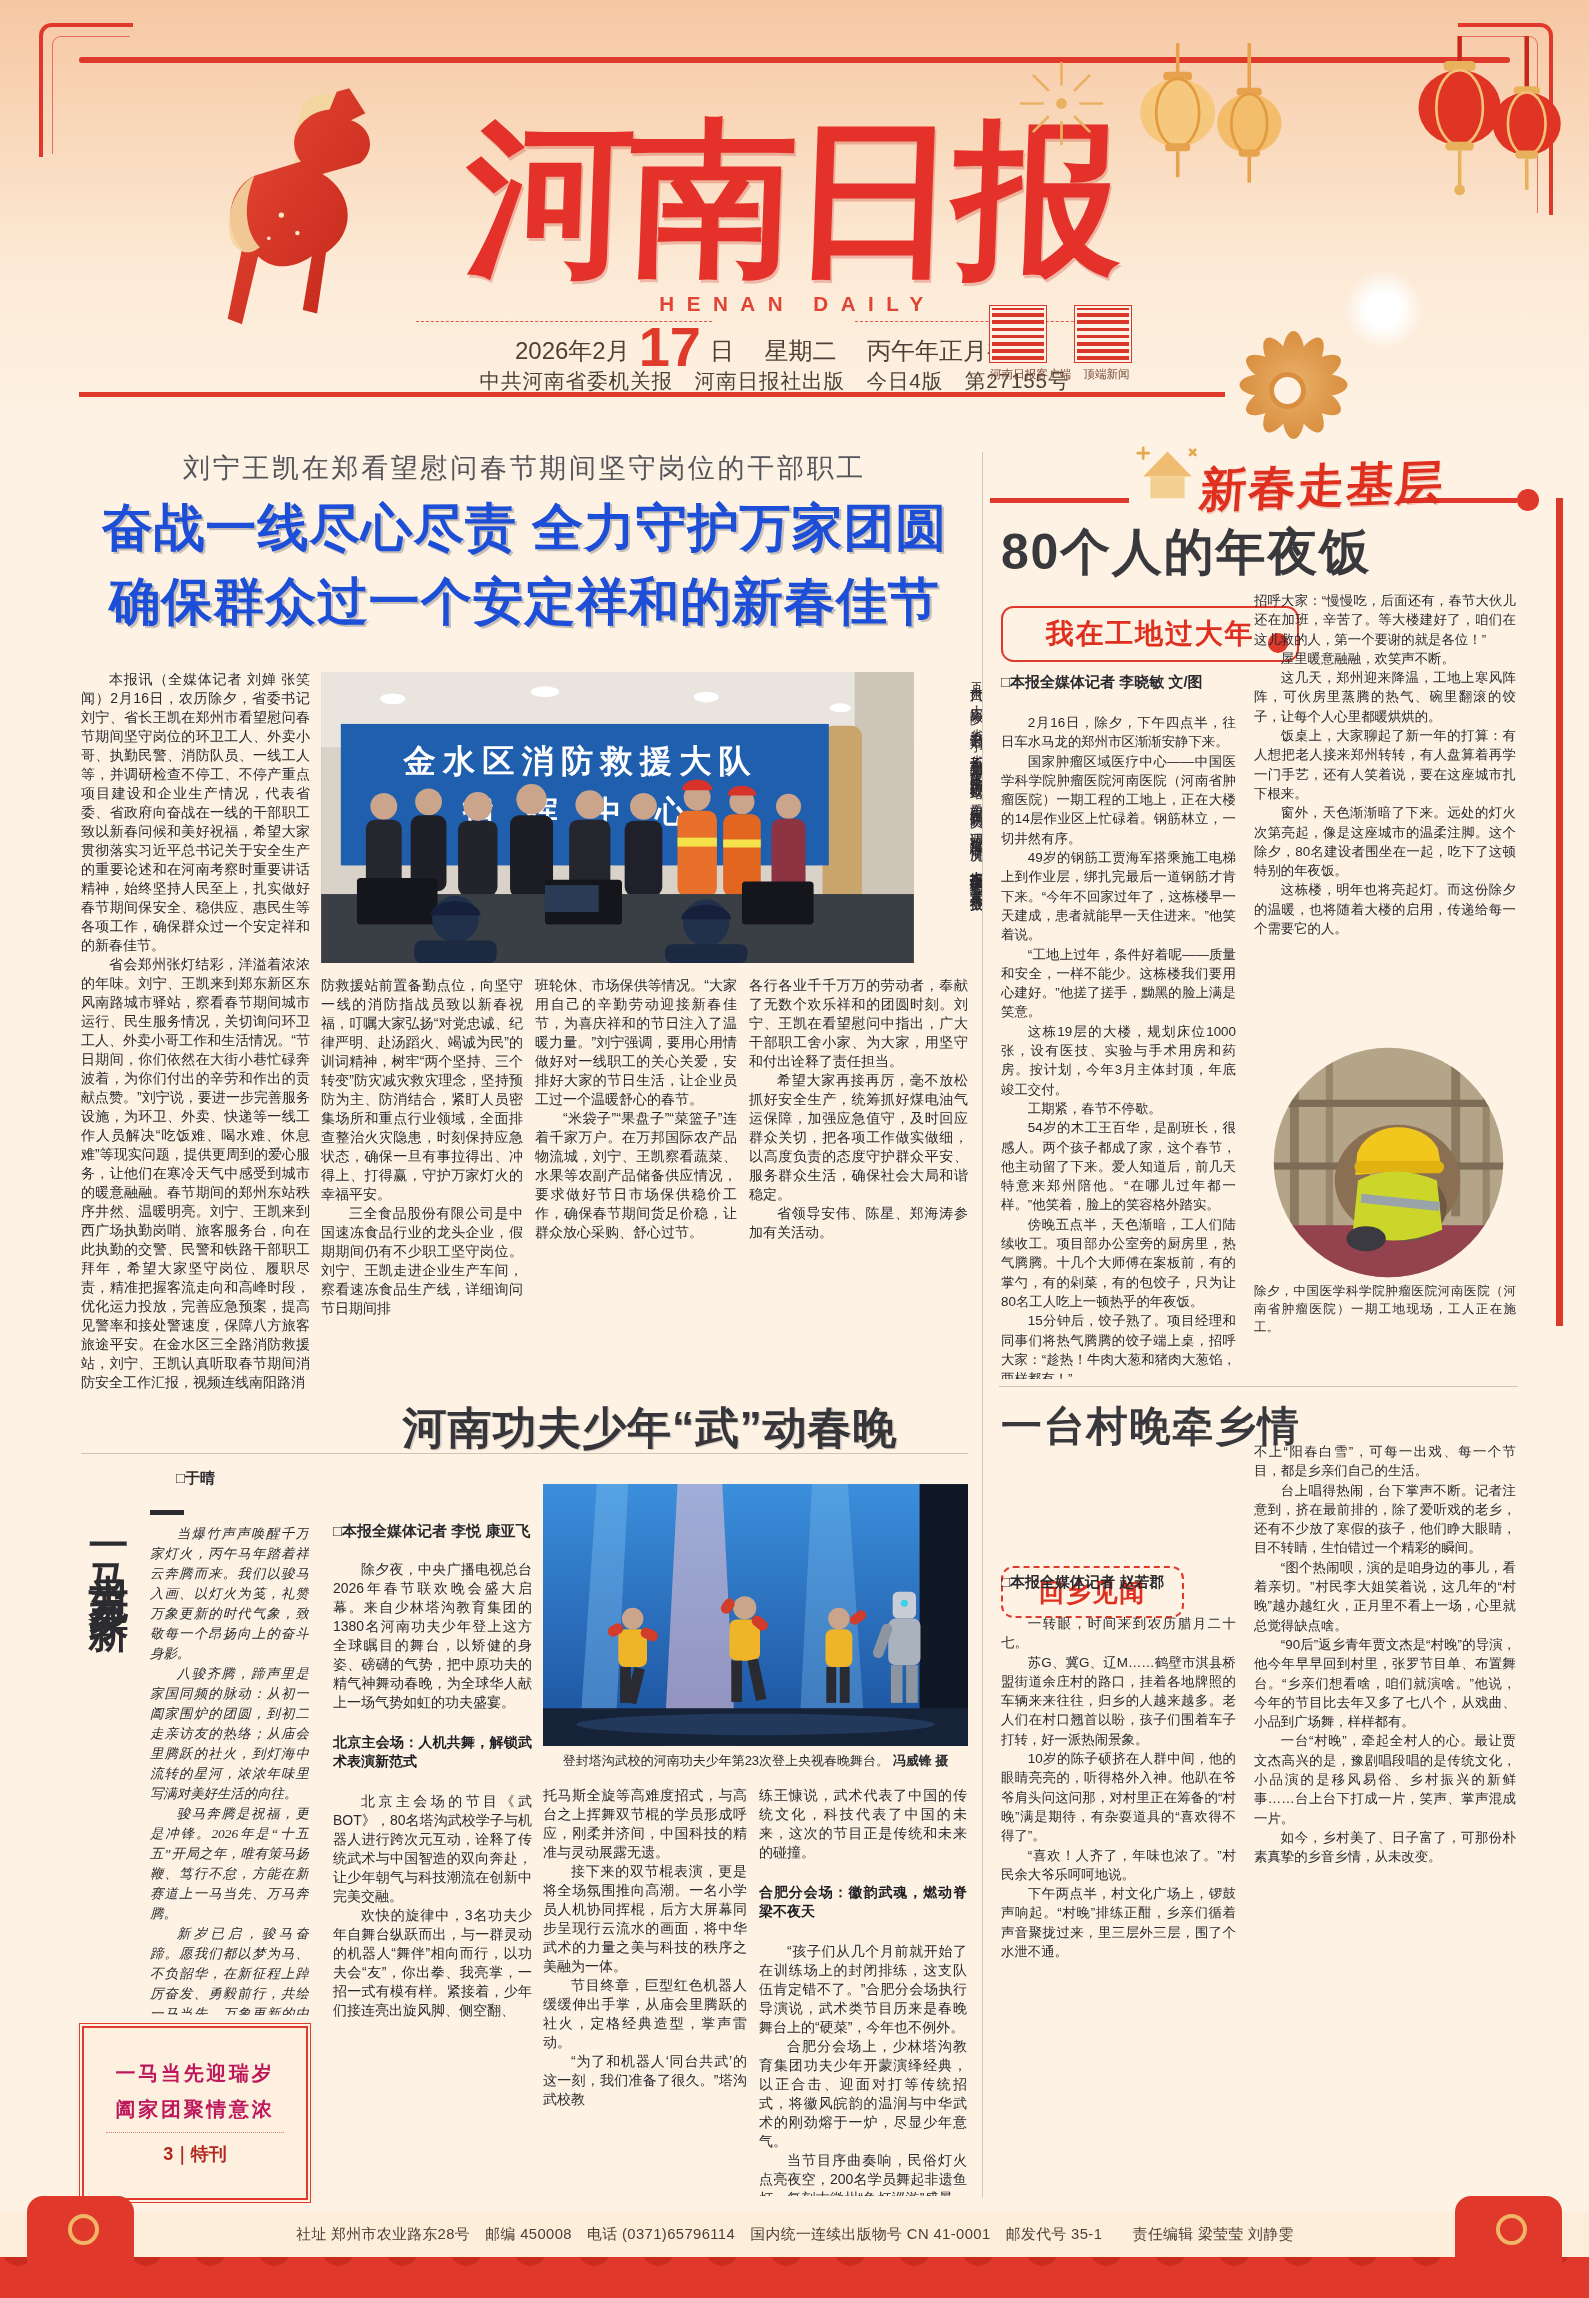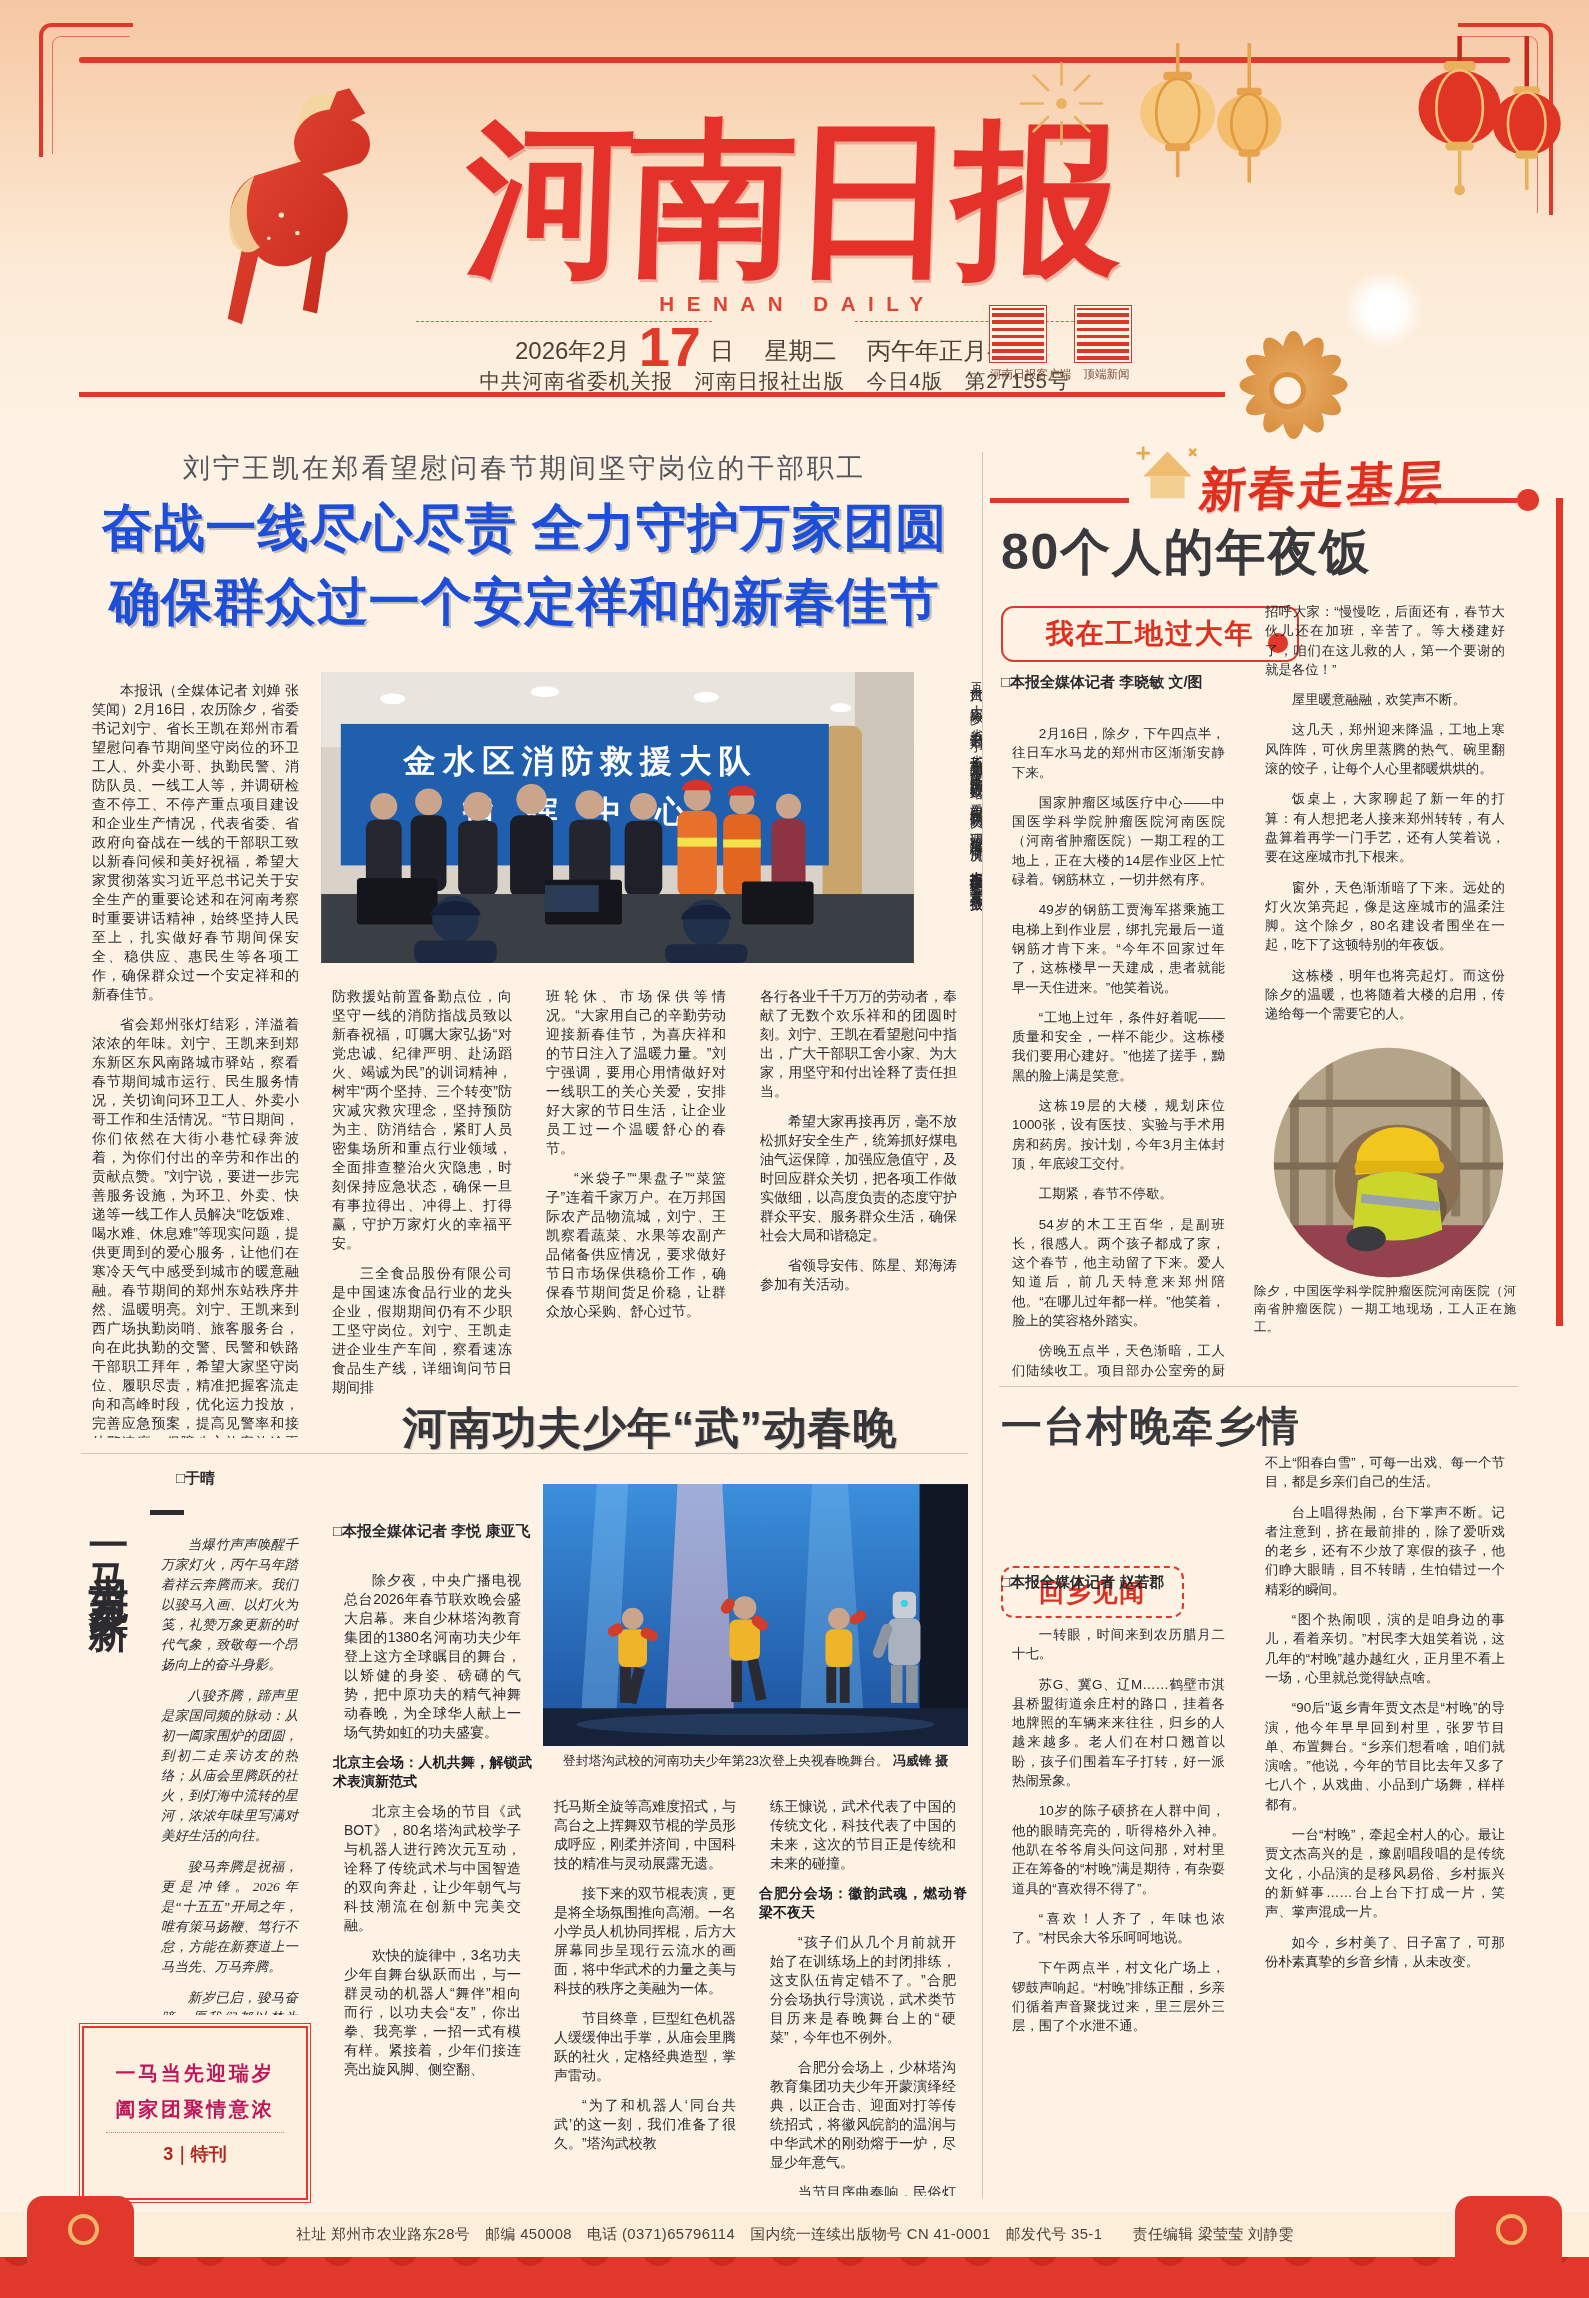--- a/index.html
+++ b/index.html
@@ -33,24 +33,24 @@
       border:2.7px solid #fdf2e6;outline:1.8px solid #d9372a;}
   .qr-label{font-size:11.6px;color:#7a4a3a;text-align:center;margin-top:5.4px;white-space:nowrap;}
   .flower-petal{position:absolute;width:23px;height:54px;border-radius:50%;
      background:linear-gradient(180deg,#e9b06a,#d98f3f);left:50%;top:50%;transform-origin:50% 0;}
   
   .kicker{left:81px;top:450px;width:887px;text-align:center;font-size:27px;color:#55555a;letter-spacing:2.7px;white-space:nowrap;}
   .headline{left:81px;top:491px;width:887px;text-align:center;color:#1d4ed8;font-weight:900;
      font-size:51px;line-height:74px;letter-spacing:0.9px;white-space:nowrap;
      text-shadow:2.2px 2.2px 0 rgba(57,57,61,.28);}
   .col{font-size:14px;line-height:19px;text-align:justify;color:#2a2a2e;overflow:hidden;}
-  .col p{margin:11px;}
+  .col p{margin:0;}
   .col p.b-p{text-indent:2em;}
   .col p.b-cont{text-indent:0;}
-  .col p.b-h{text-indent:0;font-weight:bold;color:#1e1e22;margin:10px 0;}
+  .col p.b-h{text-indent:0;font-weight:bold;color:#1e1e22;margin:21px 0;}
   .byline{font-size:15px;color:#2a2a2e;font-weight:bold;}
   .vcaption{writing-mode:vertical-rl;font-size:13px;line-height:21.5px;color:#2a2a2e;letter-spacing:1.8px;}
   .vcaption .credit{font-weight:bold;}
   .photo-frame{overflow:hidden;background:#888;}
   .caption{font-size:13px;color:#2a2a2e;}
   .caption .credit{font-weight:bold;}
   .gray-vrule{width:0.9px;background:#cfc6b8;}
   .gray-hrule{height:0.9px;background:#cfc6b8;}
   
   .rail-line{background:#df392b;height:4.5px;}

